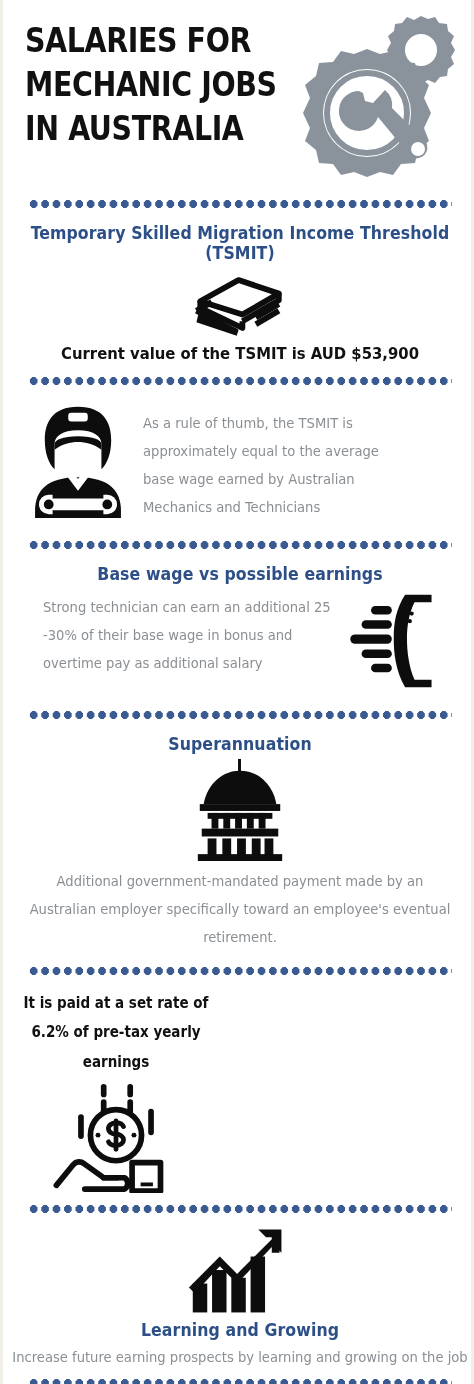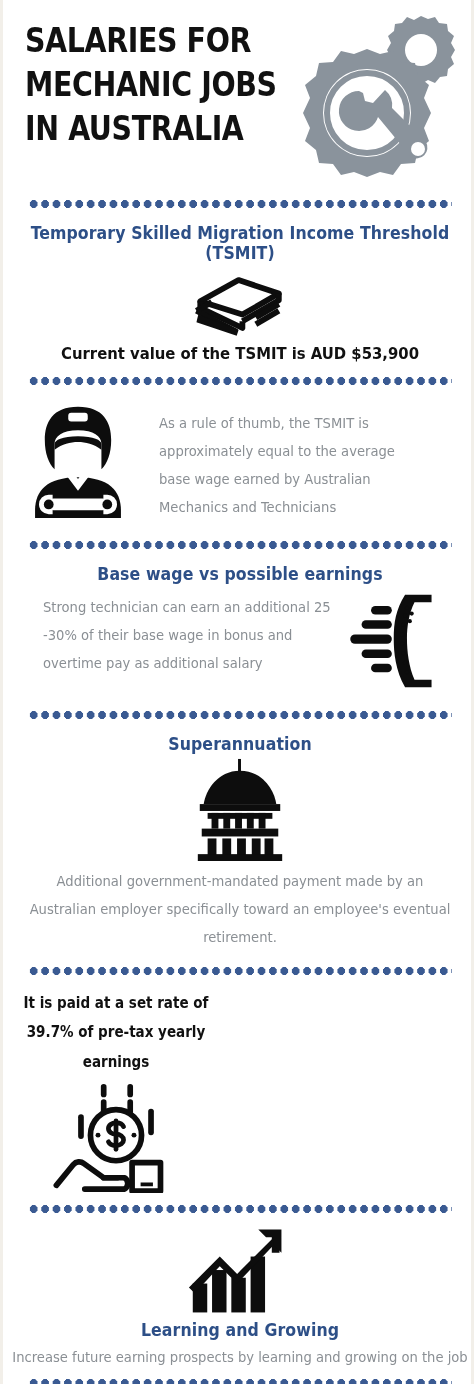--- a/index.html
+++ b/index.html
@@ -53,21 +53,21 @@
     font-size:15px; line-height:1.95; color:#111111; font-weight:bold; text-align:center;
   }
 
   .sect { padding:2px 0 2px 0; }
   .icon-center { display:flex; justify-content:center; align-items:center; }
   .row { display:flex; align-items:flex-start; }
 
   
   #tsmit-icon { margin:6px 0 4px 0; }
   #mechanic-block { padding:8px 20px 6px 16px; gap:6px; }
-  #mechanic-block .txt { width:250px; padding-top:8px;margin-left:16px; }
+  #mechanic-block .txt { width:250px; padding-top:8px; }
   #basewage-block { padding:2px 14px 4px 20px; gap:4px; }
   #basewage-block .txt { width:290px; padding-top:4px;margin-left:20px; }
   #super-desc { padding:6px 22px 6px 22px; }
   #rate-block { padding:6px 18px 4px 18px; gap:14px; }
   #rate-block .left { width:190px; }
   #rate-block .right { width:225px; padding-top:2px; }
   #hand-icon-wrap { margin-top:6px; }
   #growth-sect { padding:6px 0 0 0; }
 </style>
 </head>
@@ -219,21 +219,21 @@
         </g>
       </svg>
     </div>
     <div class="body-txt center" id="super-desc">Additional government-mandated payment made by an Australian employer specifically toward an employee's eventual retirement.</div>
   </div>
 
   <div class="divider"></div>
 
   <div class="row" id="rate-block">
     <div class="left">
-      <div class="body-dark">It is paid at a set rate of 39.7% of pre-tax yearly earnings</div>
+      <div class="body-dark">It is paid at a set rate of 6.2% of pre-tax yearly earnings</div>
       <div class="icon-center" id="hand-icon-wrap">
         <svg viewBox="0 0 150 116" width="142" height="110">
           <g fill="none" stroke="#0d0d0d" stroke-width="6" stroke-linecap="round">
 
             <path d="M62 4 L62 12"></path>
               <path d="M62 20 L62 30"></path>
             <path d="M90 4 L90 12"></path>
               <path d="M90 20 L90 30"></path>
             <path d="M38 36 L38 56"></path>
             <path d="M112 30 L112 52"></path>

